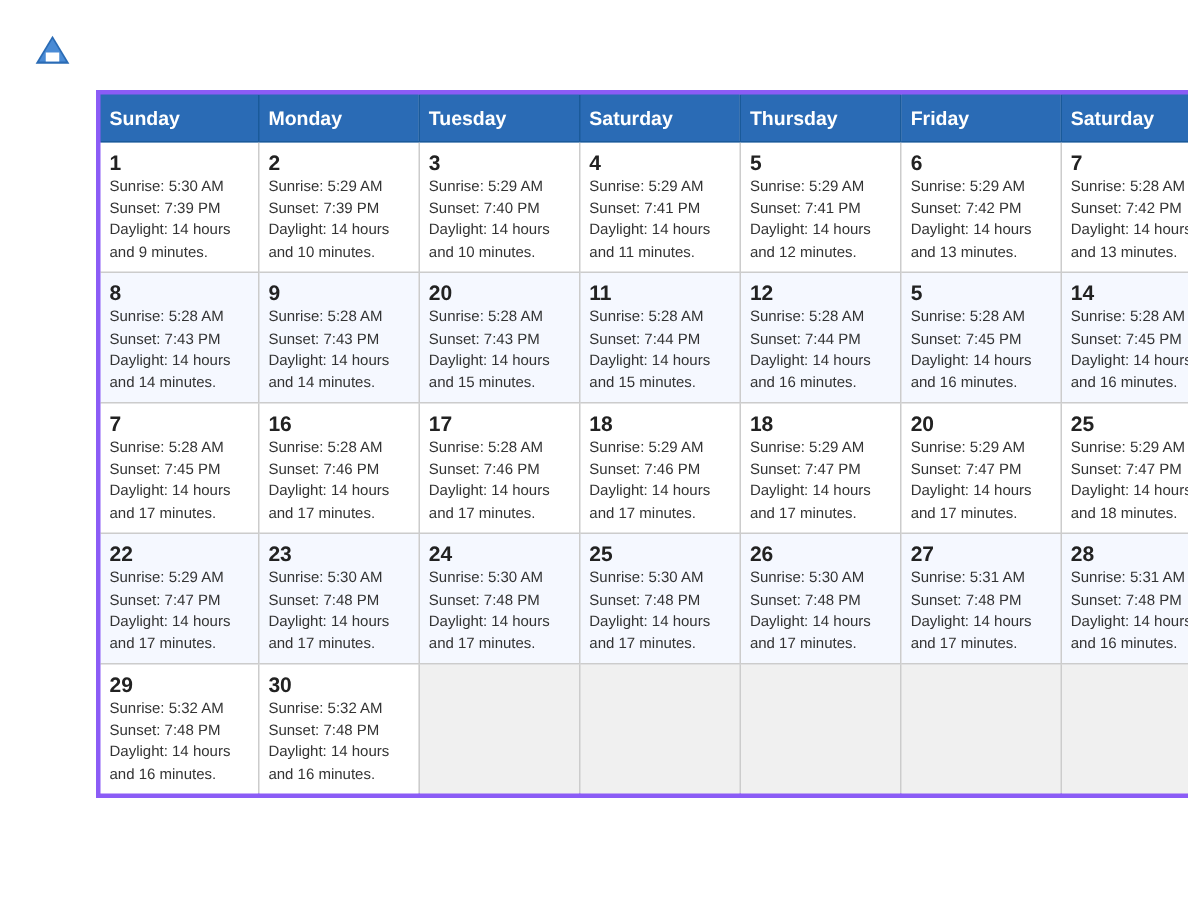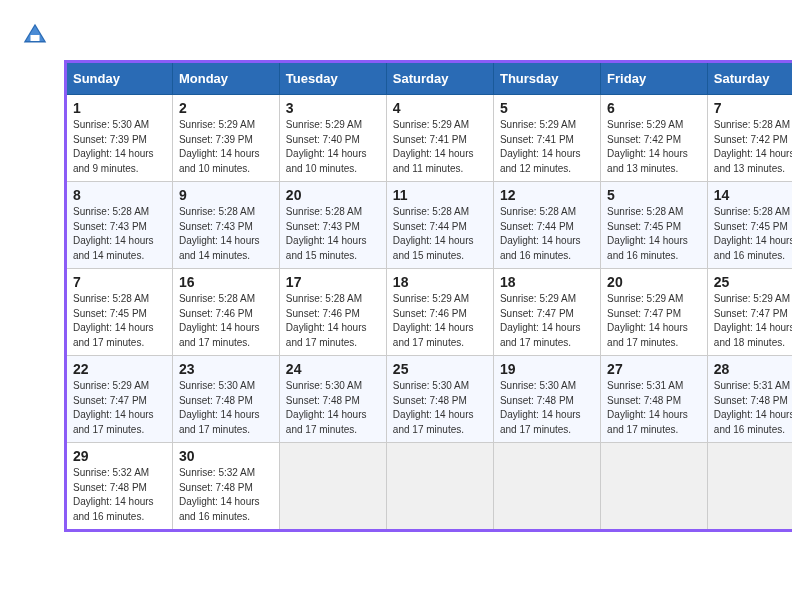--- a/index.html
+++ b/index.html
@@ -318,21 +318,21 @@
       </td>
         <td>
         <span class="day-number">25</span>
         <div class="cell-text">
           Sunrise: 5:30 AM<br>
           Sunset: 7:48 PM<br>
           Daylight: 14 hours and 17 minutes.
         </div>
       </td>
         <td>
-        <span class="day-number">19</span>
+        <span class="day-number">26</span>
         <div class="cell-text">
           Sunrise: 5:30 AM<br>
           Sunset: 7:48 PM<br>
           Daylight: 14 hours and 17 minutes.
         </div>
       </td>
         <td>
         <span class="day-number">27</span>
         <div class="cell-text">
           Sunrise: 5:31 AM<br>

